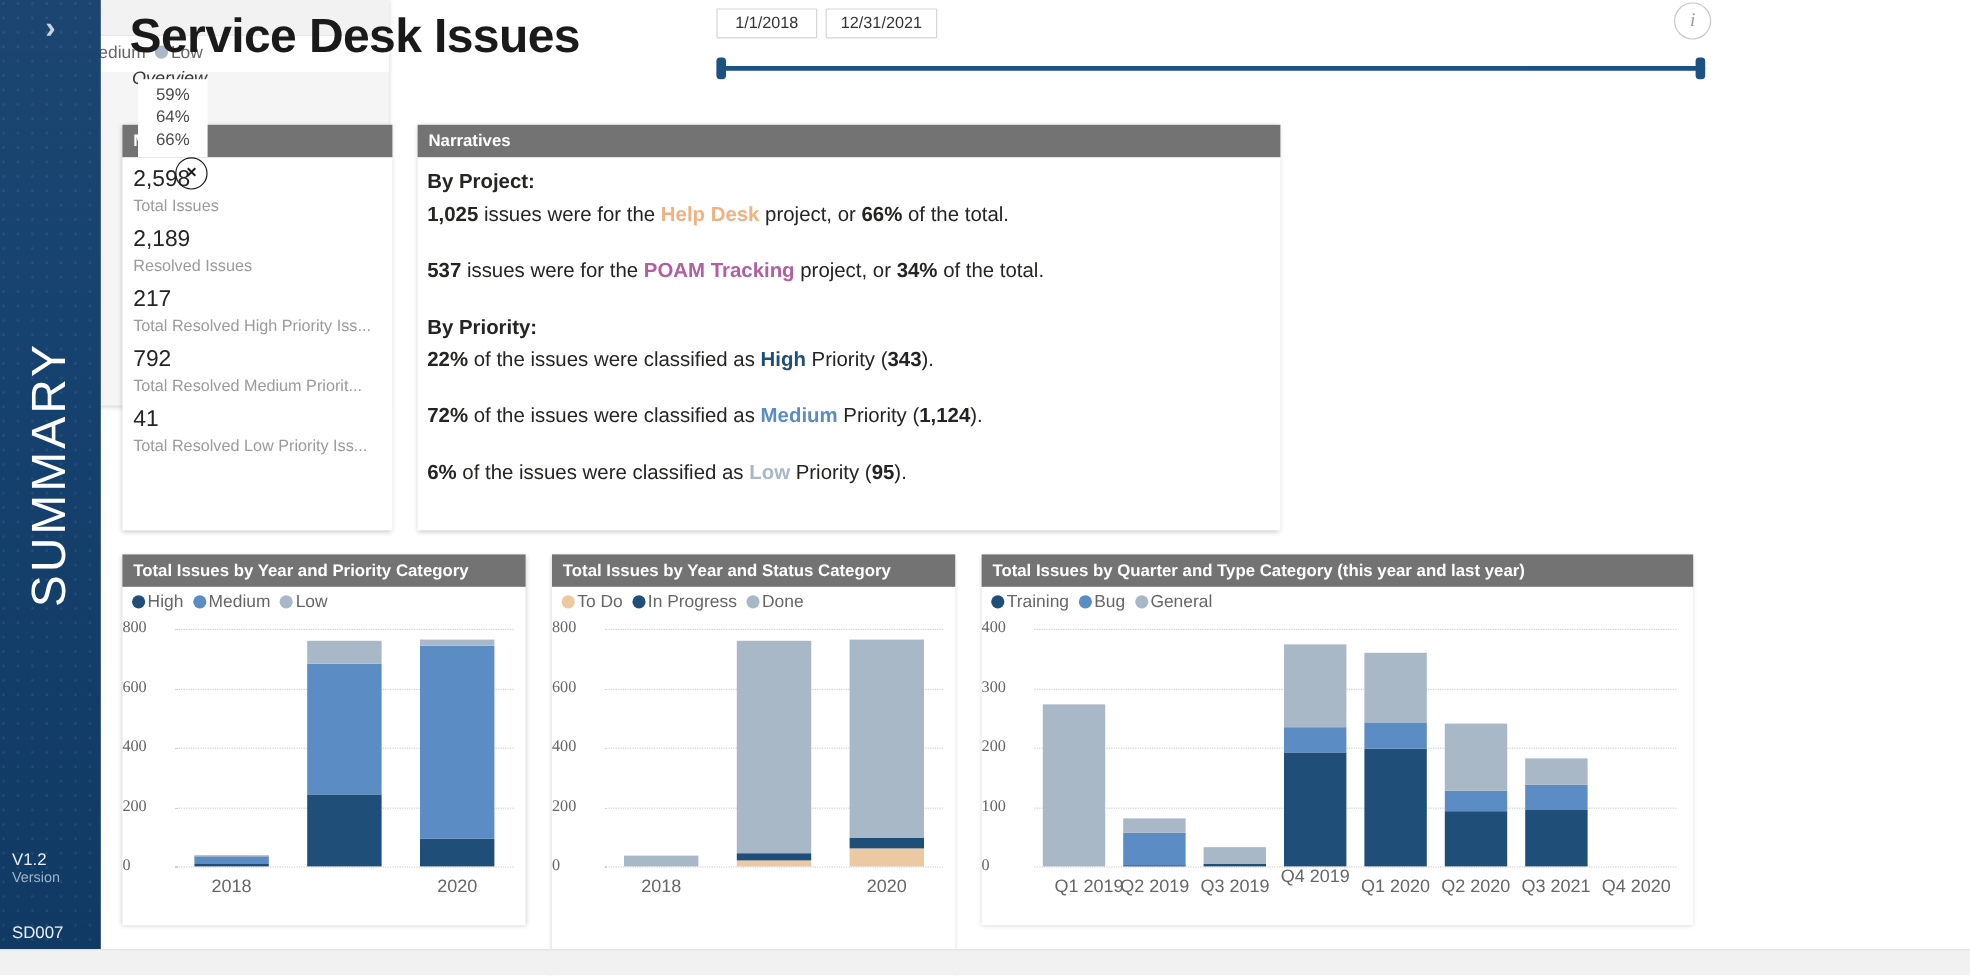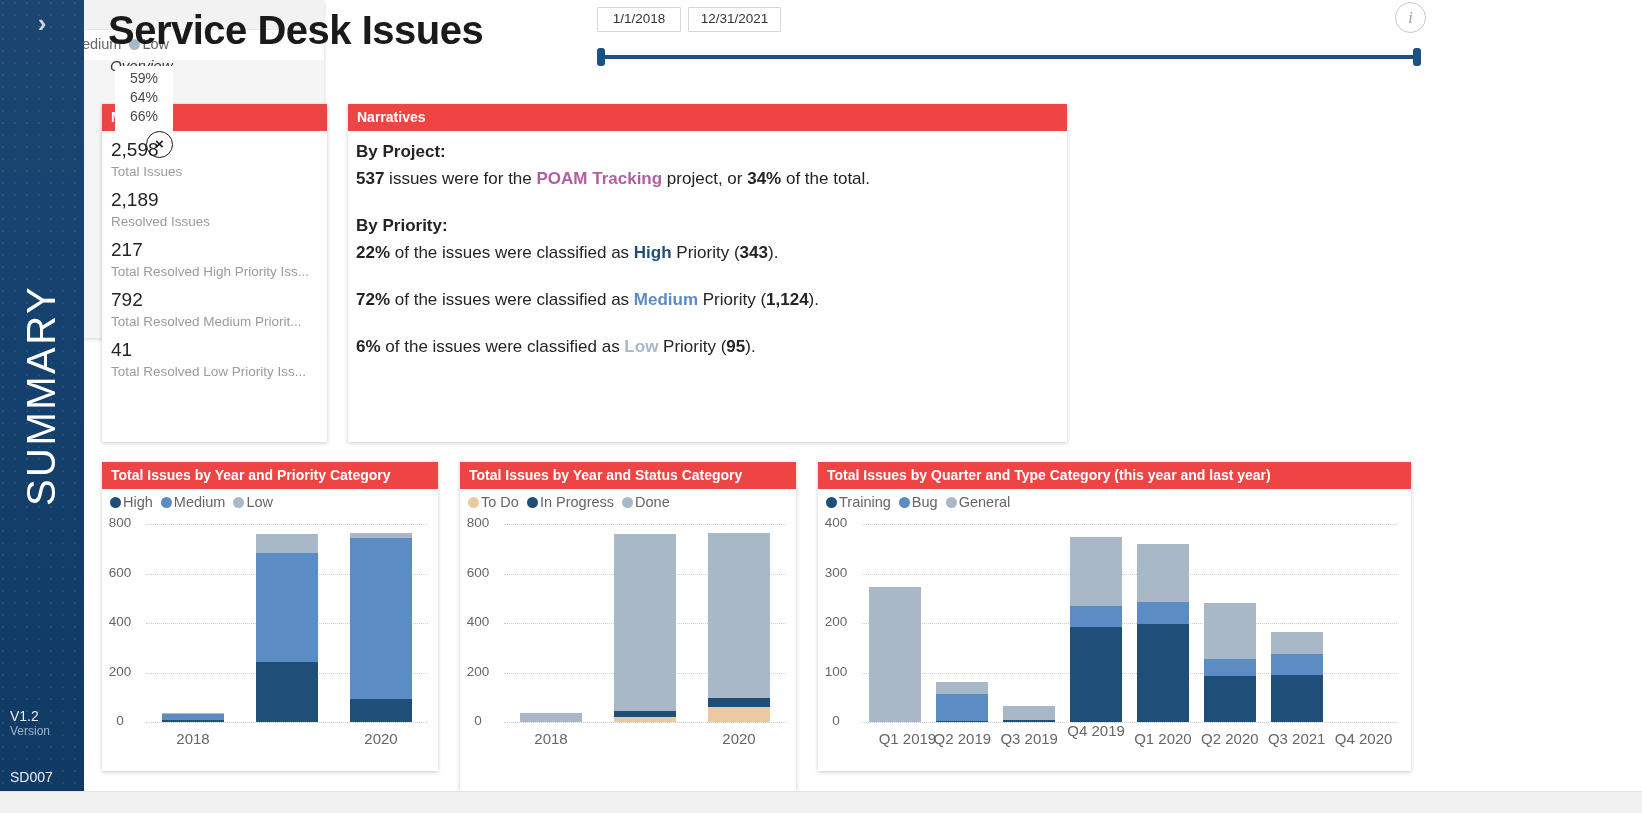--- a/index.html
+++ b/index.html
@@ -82,21 +82,21 @@
   #info-icon {
     position:absolute; left:1395px; top:2px; width:31px; height:31px;
     border:1.5px solid #c8c8c8; border-radius:50%;
     color:#9a9a9a; font-size:16px; font-style:italic;
     text-align:center; line-height:29px; font-family:"Liberation Serif", serif;
   }
 
   
   .card { position:absolute; background:#ffffff; box-shadow:0 1px 4px rgba(0,0,0,0.22); }
   .card-header {
-    background:#ef4444; color:#ffffff; font-weight:bold;
+    background:#737373; color:#ffffff; font-weight:bold;
     padding:5px 9px 6px; font-size:14px; line-height:16px;
   }
 
   
   #metrics-card { left:102px; top:104px; width:225px; height:338px; }
   #metrics-body { padding:6px 0 0 9px; }
   .metric-value { font-size:19px; color:#252423; line-height:25px; font-weight:400; }
   .metric-label { font-size:13.5px; color:#9b9b9b; line-height:20px; margin-bottom:5px;
                   white-space:nowrap; overflow:hidden; max-width:205px; }
 
@@ -136,21 +136,21 @@
   .legend { padding:5px 0 0 8px; font-size:14.5px; color:#666; white-space:nowrap; }
   .legend-item { display:inline-block; margin-right:8px; }
   .dot { display:inline-block; width:11px; height:11px; border-radius:50%;
          vertical-align:-1px; margin-right:2px; }
 
   
   #chart1-card { left:102px; top:462px; width:336px; height:309px; }
   #chart2-card { left:460px; top:462px; width:336px; height:390px; }
   #chart3-card { left:818px; top:462px; width:593px; height:309px; }
   .plot { position:relative; }
-  .y-lbl { position:absolute; font-size:13.5px; color:#666; text-align:center; }
+  .y-lbl { position:absolute; font-size:13.5px; color:#666; text-align:left;font-family:Liberation Serif, serif; }
   .gridline { position:absolute; height:0; border-top:1px dotted #cfcfcf; }
   .bar { position:absolute; bottom:0; }
   .seg { position:absolute; width:100%; }
   .x-lbl { position:absolute; font-size:15px; color:#666; text-align:center; }
 </style>
 </head>
 <body>
 
 <div id="left-rail">
   <div id="rail-arrow">›</div>
@@ -192,20 +192,23 @@
       <div class="metric-label">Total Resolved Medium Priorit...</div>
       <div class="metric-value">41</div>
       <div class="metric-label">Total Resolved Low Priority Iss...</div>
     </div>
 </div>
 
 <div class="card" id="narratives-card">
   <div class="card-header">Narratives</div>
   <div id="narratives-body">
     <div class="nr-head">By Project:</div>
+    <div class="nr-line">
+      <span class="b">1,025</span><span> issues were for the </span><span class="hd">Help Desk</span><span> project, or </span><span class="b">66%</span><span> of the total.</span>
+    </div>
     <div class="nr-line">
       <span class="b">537</span><span> issues were for the </span><span class="poam">POAM Tracking</span><span> project, or </span><span class="b">34%</span><span> of the total.</span>
     </div>
     <div class="nr-head">By Priority:</div>
     <div class="nr-line">
       <span class="b">22%</span><span> of the issues were classified as </span><span class="pr-high">High</span><span> Priority (</span><span class="b">343</span><span>).</span>
     </div>
     <div class="nr-line">
       <span class="b">72%</span><span> of the issues were classified as </span><span class="pr-med">Medium</span><span> Priority (</span><span class="b">1,124</span><span>).</span>
     </div>

